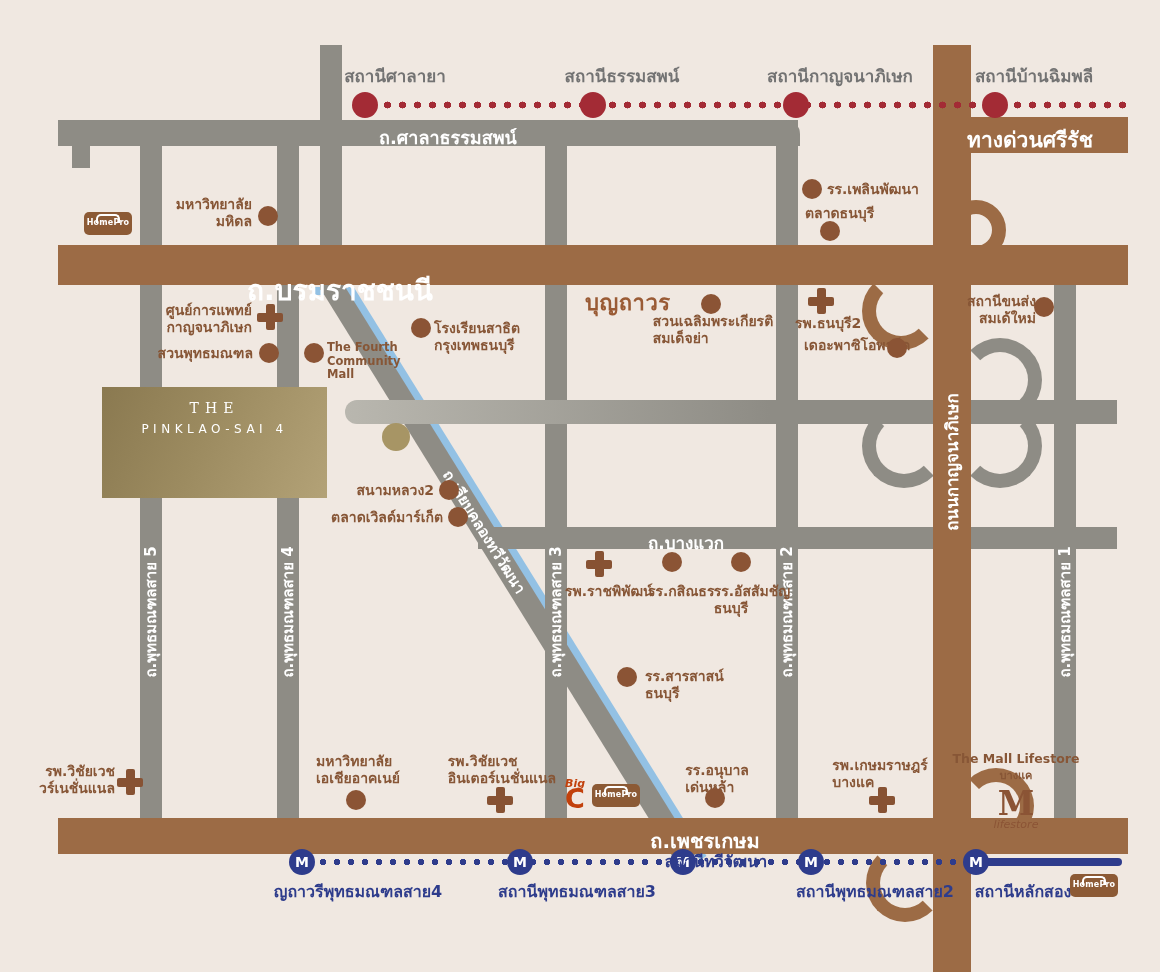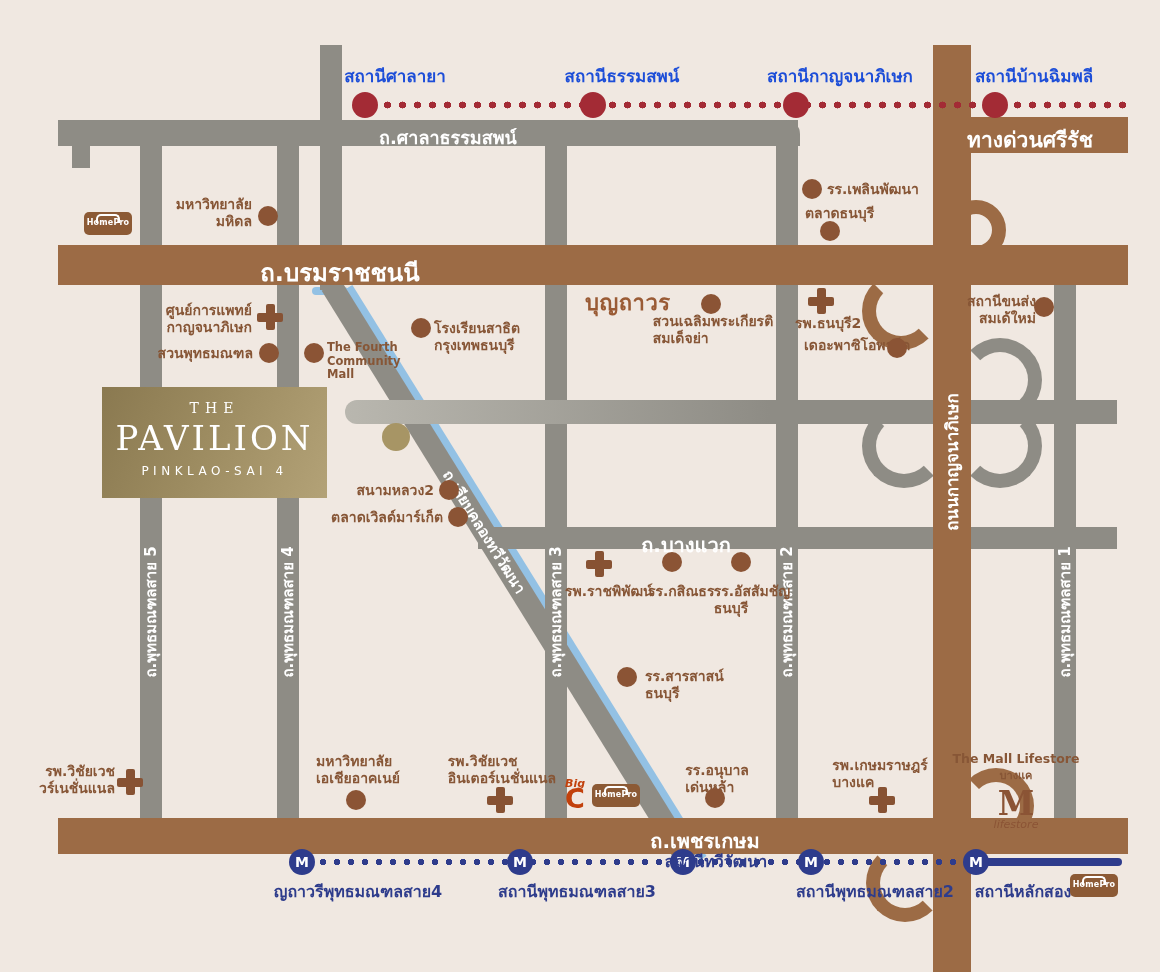--- a/index.html
+++ b/index.html
@@ -20,21 +20,21 @@
   .ramp{position:absolute;border-radius:50%;box-sizing:border-box;background:transparent;
         border:14px solid transparent;}
   
   .dotline-red{position:absolute;height:10px;
      background-image:radial-gradient(circle,#A32B35 0 3.4px,rgba(0,0,0,0) 3.6px);
      background-size:15px 10px;background-repeat:repeat-x;background-position:0 50%;}
   .dotline-blue{position:absolute;height:10px;
      background-image:radial-gradient(circle,#2E3C8C 0 3.2px,rgba(0,0,0,0) 3.4px);
      background-size:14px 10px;background-repeat:repeat-x;background-position:0 50%;}
   .st-red{position:absolute;width:26px;height:26px;border-radius:50%;background:#A32B35;}
-  .st-red-label{position:absolute;color:#1d4ed8;font-weight:bold;font-size:17px;white-space:nowrap;}
+  .st-red-label{position:absolute;color:#737373;font-weight:bold;font-size:17px;white-space:nowrap;}
   .mst{position:absolute;width:26px;height:26px;border-radius:50%;background:#2E3C8C;
        color:#fff;font-weight:bold;font-size:14px;text-align:center;line-height:26px;}
   .mst-label{position:absolute;color:#2E3C8C;font-weight:bold;font-size:16px;white-space:nowrap;}
   
   .dot{position:absolute;width:20px;height:20px;border-radius:50%;background:#8B5435;}
   .cross{position:absolute;width:26px;height:26px;}
   .cross i{display:block;position:absolute;background:#875233;border-radius:2px;}
   .cross .cv{left:8.5px;top:0;width:9px;height:26px;}
   .cross .ch{top:8.5px;left:0;width:26px;height:9px;}
   .poi{position:absolute;color:#875636;font-weight:bold;font-size:14px;line-height:1.18;white-space:nowrap;}
@@ -97,22 +97,22 @@
   <div class="road" style="left:345px;top:400px;width:772px;height:24px;border-top-left-radius:12px;border-bottom-left-radius:12px;background:linear-gradient(90deg,#B9B7AF,#8E8C85 55%);"></div>
   <div class="road gray" style="left:478px;top:527px;width:639px;height:22px;"></div>
 
   <div class="road brown" style="left:933px;top:45px;width:38px;height:927px;"></div>
   <div class="road brown" style="left:933px;top:117px;width:195px;height:36px;"></div>
   <div class="road brown" style="left:58px;top:245px;width:1070px;height:40px;"></div>
   <div class="road brown" style="left:58px;top:818px;width:1070px;height:36px;"></div>
 
   <div class="road-label cx" style="left:448px;top:123px;font-size:18px;">ถ.ศาลาธรรมสพน์</div>
   <div class="road-label cx" style="left:1030px;top:123px;font-size:21px;">ทางด่วนศรีรัช</div>
-  <div class="road-label cx" style="left:340px;top:253px;font-size:24px;">ถ.บรมราชชนนี</div>
-  <div class="road-label cx" style="left:686px;top:529px;font-size:20px;">ถ.บางแวก</div>
+  <div class="road-label cx" style="left:340px;top:268px;font-size:28px;">ถ.บรมราชชนนี</div>
+  <div class="road-label cx" style="left:686px;top:529px;font-size:17px;">ถ.บางแวก</div>
   <div class="road-label cx" style="left:705px;top:825px;font-size:20px;">ถ.เพชรเกษม</div>
   <div class="vlabel" style="left:842px;top:453px;width:220px;height:18px;font-size:17px;line-height:18px;">ถนนกาญจนาภิเษก</div>
   <div class="vlabel" style="left:61px;top:604px;width:180px;height:16px;font-size:15px;line-height:16px;">ถ.พุทธมณฑลสาย 5</div>
   <div class="vlabel" style="left:198px;top:604px;width:180px;height:16px;font-size:15px;line-height:16px;">ถ.พุทธมณฑลสาย 4</div>
   <div class="vlabel" style="left:466px;top:604px;width:180px;height:16px;font-size:15px;line-height:16px;">ถ.พุทธมณฑลสาย 3</div>
   <div class="vlabel" style="left:697px;top:604px;width:180px;height:16px;font-size:15px;line-height:16px;">ถ.พุทธมณฑลสาย 2</div>
   <div class="vlabel" style="left:975px;top:604px;width:180px;height:16px;font-size:15px;line-height:16px;">ถ.พุทธมณฑลสาย 1</div>
   <div class="road-label" style="left:384px;top:520px;width:200px;text-align:center;font-size:15px;transform:rotate(58.2deg);">ถ.เลียบคลองทวีวัฒนา</div>
 
   <div class="dotline-red" style="left:365px;top:100px;width:763px;"></div>
@@ -197,21 +197,20 @@
   </div>
   <div class="dot" style="left:820px;top:221px;"></div>
   <div class="poi ra" style="right:124px;top:293px;">
     <span class="ln">สถานีขนส่ง</span>
     <span class="ln">สมเด้ใหม่</span>
   </div>
   <div class="dot" style="left:1034px;top:297px;"></div>
 
   <div class="pav">
     <span class="the">THE</span>
-    <span class="name">PAVILION</span>
     <span class="sub">PINKLAO-SAI 4</span>
   </div>
   <div class="golddot"></div>
 
   <div class="poi ra" style="right:726px;top:482px;">
     <span class="ln">สนามหลวง2</span>
   </div>
   <div class="dot" style="left:439px;top:480px;"></div>
   <div class="poi ra" style="right:717px;top:509px;">
     <span class="ln">ตลาดเวิลด์มาร์เก็ต</span>

